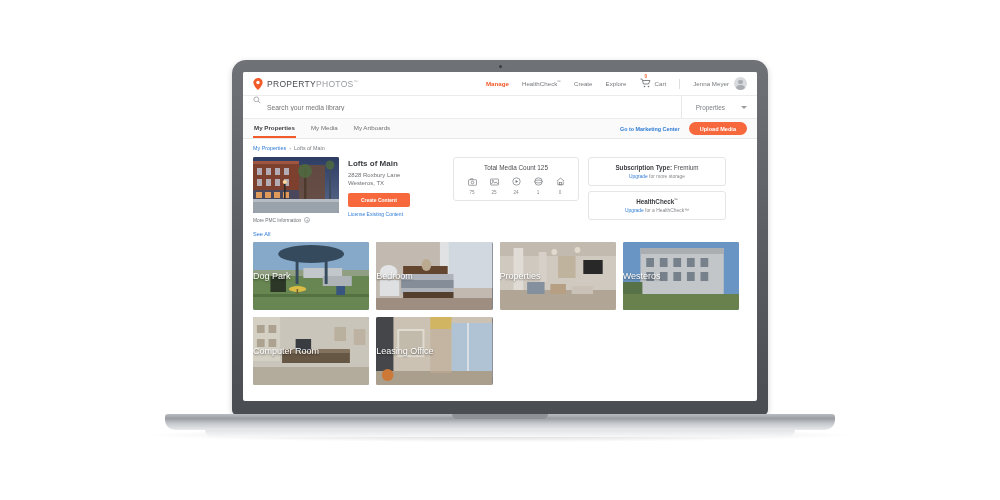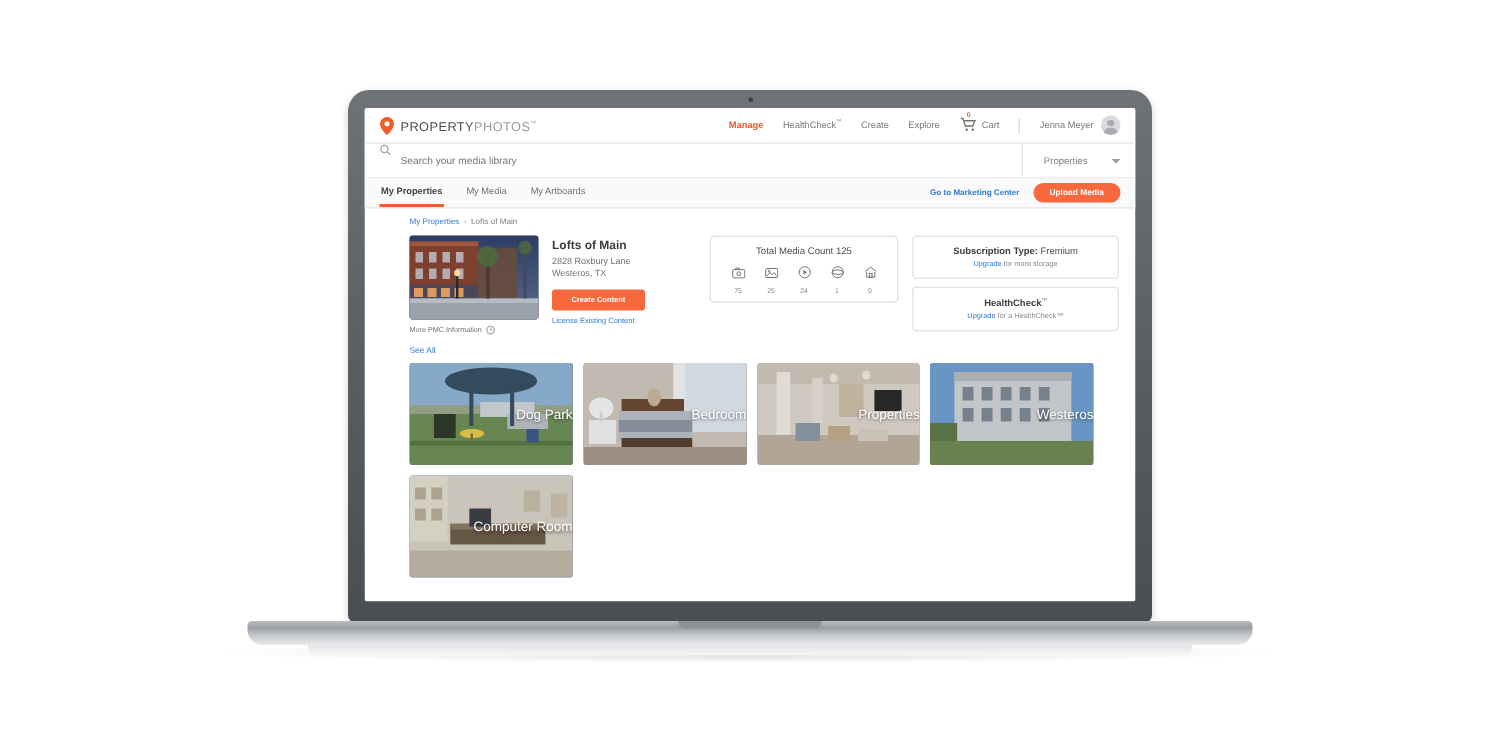--- a/index.html
+++ b/index.html
@@ -117,21 +117,21 @@
   .tab.active { color:#3f4145; font-weight:bold; border-bottom-color:#f15a29; }
   .tab-actions { margin-left:auto; display:flex; align-items:center; gap:9px; }
   .link-mc { font-size:5.4px; color:#2e7cd6; font-weight:bold; text-decoration:none; white-space:nowrap; }
   .btn-orange {
     background:#f7683c; color:#fff; border:none; border-radius:9px;
     font-size:5.6px; font-weight:bold; padding:3.5px 11px;
     font-family:"Liberation Sans", sans-serif; cursor:pointer; white-space:nowrap;
   }
 
   
-  .content { padding: 6px 28px 0 10px; margin-left: 20px; }
+  .content { padding: 6px 18px 0 10px; }
   .crumb { font-size:5.4px; color:#7b7d81; display:flex; align-items:center; gap:3px; margin-bottom:6px; }
   .crumb a { color:#2e7cd6; text-decoration:none; }
   .crumb .sep { color:#9b9da1; font-size:5px; }
 
   .infogrid { display:flex; gap:9px; align-items:flex-start; }
   .thumb-col { width:86px; flex:none; }
   .thumb {
     width:86px; height:56px; border-radius:2px; overflow:hidden; position:relative;
     background:#2a3550;
   }
@@ -168,21 +168,21 @@
   .sub-s a { color:#2e7cd6; text-decoration:none; }
 
   .seeall { margin-top:8px; font-size:5.6px; color:#2e7cd6; text-decoration:none; display:inline-block; }
 
   .gallery { margin-top:5px; display:grid; grid-template-columns: repeat(4, 1fr); gap:7px; }
   .tile {
     position:relative; height:68px; border-radius:2px; overflow:hidden; background:#6b7280;
   }
   .tile .cap {
     position:absolute; left:0; right:0; top:50%; transform:translateY(-50%);
-    text-align:right; color:#fff; font-size:9px;
+    text-align:left; color:#fff; font-size:9px;
     text-shadow: 0 1px 2px rgba(0,0,0,.55);
   }
   .tile .shade { position:absolute; inset:0; background:rgba(0,0,0,.06); }
 </style>
 </head>
 <body>
 
 <div class="stage">
 
   <div class="laptop-shadow"></div>
@@ -489,20 +489,36 @@
                 <rect x="104" y="12" width="12" height="16" fill="#cabfad"></rect>
                 <rect x="30" y="34" width="70" height="12" fill="#6d5c49"></rect>
                 <rect x="30" y="32" width="70" height="4" fill="#8c7a64"></rect>
                 <rect x="44" y="22" width="16" height="12" fill="#3d4045"></rect>
                 <rect x="0" y="50" width="120" height="18" fill="#bfb6a6"></rect>
               </svg>
               <div class="shade"></div>
               <div class="cap">Computer Room</div>
             </div>
 
+            <div class="tile">
+              <svg width="100%" height="100%" viewBox="0 0 120 68" preserveAspectRatio="none">
+                <rect width="120" height="68" fill="#d9cfc0"></rect>
+                <rect x="56" y="0" width="22" height="12" fill="#e0c16a"></rect>
+                <rect x="78" y="6" width="42" height="54" fill="#bcd0e2"></rect>
+                <rect x="94" y="6" width="2" height="54" fill="#e8eef4"></rect>
+                <rect x="0" y="0" width="18" height="56" fill="#4a4b4f"></rect>
+                <rect x="22" y="12" width="28" height="28" fill="#efe9de"></rect>
+                <rect x="24" y="14" width="24" height="24" fill="#cfc6b6"></rect>
+                <rect x="0" y="54" width="120" height="14" fill="#b5a896"></rect>
+                <circle cx="12" cy="58" r="6" fill="#d9803a"></circle>
+                <rect x="56" y="12" width="22" height="44" fill="#cbb7a0" opacity=".6"></rect>
+              </svg>
+              <div class="shade"></div>
+              <div class="cap">Leasing Office</div>
+            </div>
 
 
           </div>
         </div>
       </div>
     </div>
   </div>
 
   <div class="laptop-base"></div>
   <div class="laptop-foot"></div>

